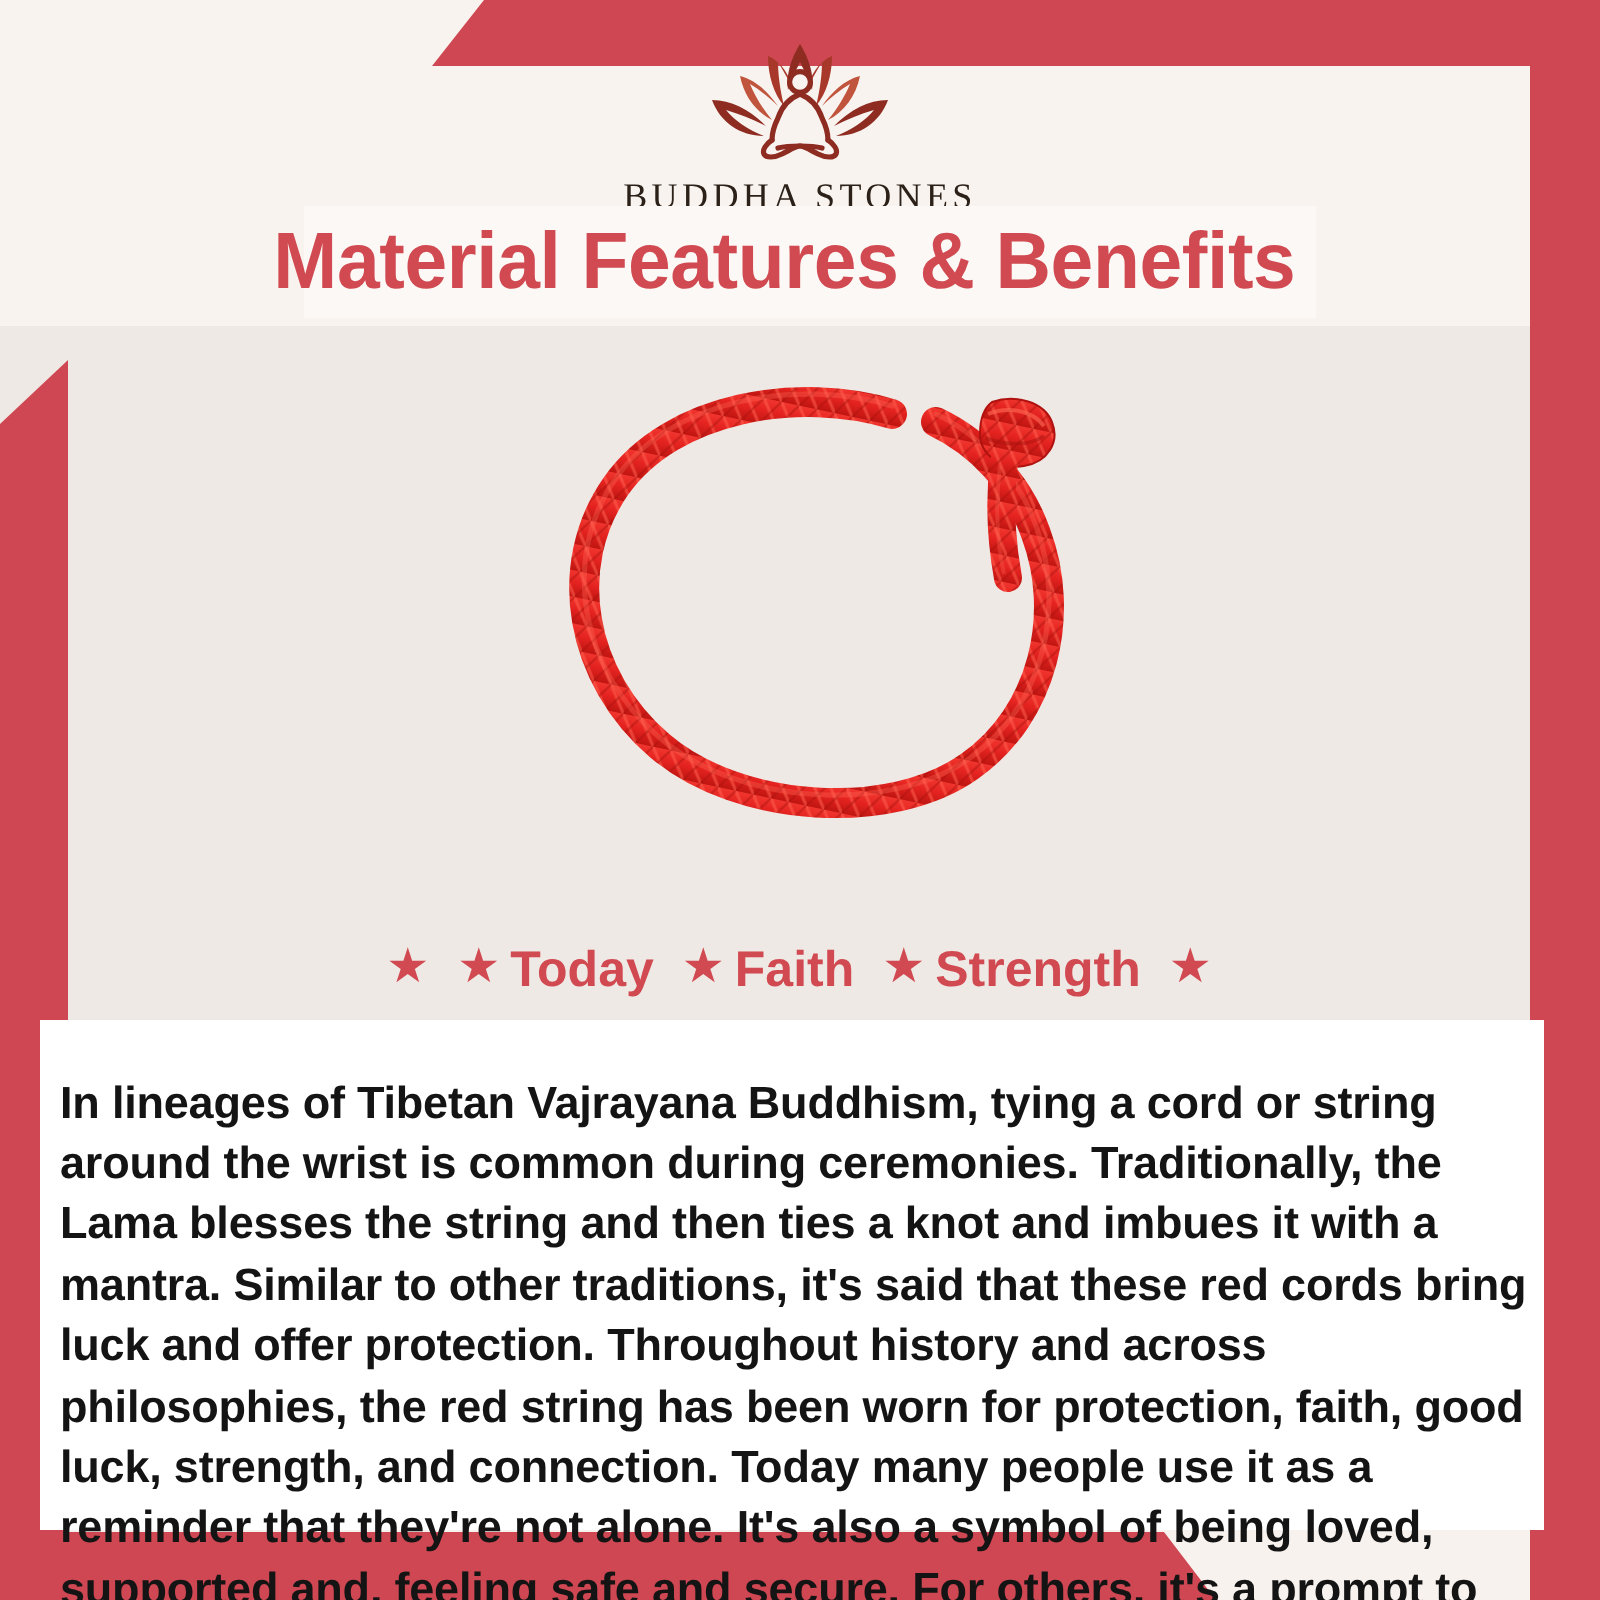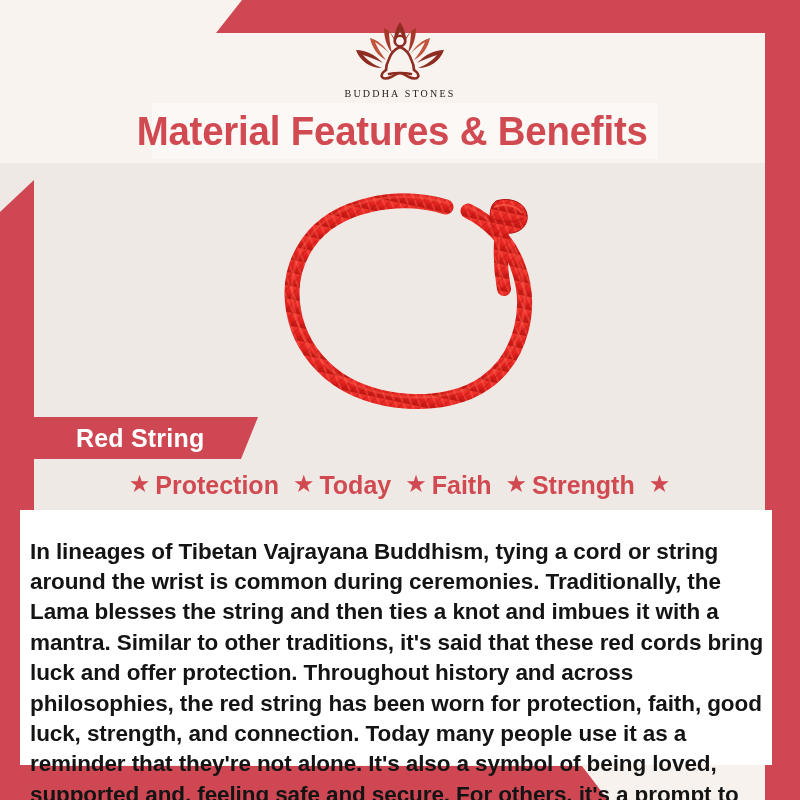--- a/index.html
+++ b/index.html
@@ -74,21 +74,21 @@
     top: 16px;
     left: 0; right: 0;
     display: flex;
     flex-direction: column;
     align-items: center;
   }
   .logo-mark { width: 132px; height: 70px; display: block; }
   .logo-text {
     margin-top: 2px;
     font-family: "Liberation Serif", serif;
-    font-size: 10px;
+    font-size: 18px;
     letter-spacing: 2.2px;
     color: #2b2118;
     font-weight: 400;
   }
 
   .title-band {
     position: absolute;
     left: 152px;
     top: 103px;
     width: 506px;
@@ -271,28 +271,24 @@
       <g>
         <path d="M246 30 C 258 26, 272 30, 276 40 C 280 50, 274 60, 262 62 C 250 64, 240 56, 240 46 C 240 38, 242 33, 246 30 Z" fill="url(#braid)" stroke="#b0120f" stroke-width="1"></path>
         <path d="M244 36 C 254 32, 266 34, 272 42" stroke="#ff6a55" stroke-width="2" fill="none" opacity="0.6"></path>
         <path d="M243 48 C 253 52, 265 52, 272 47" stroke="#a8110d" stroke-width="1.8" fill="none" opacity="0.5"></path>
         <path d="M252 60 C 250 76, 250 96, 254 118" stroke="url(#braid)" stroke-width="14" fill="none" stroke-linecap="round"></path>
         <path d="M250 62 C 248 78, 248 98, 252 116" stroke="#ff6a55" stroke-width="2" fill="none" opacity="0.3"></path>
       </g>
     </svg>
   </div>
 
-  <div class="ribbon">
-    <span class="ribbon-label">Red String</span>
-  </div>
 
   <div class="features">
     <span class="feature">
       <span class="star">★</span>
-      <span class="feature-label">Protection</span>
     </span>
     <span class="feature">
       <span class="star">★</span>
       <span class="feature-label">Today</span>
     </span>
     <span class="feature">
       <span class="star">★</span>
       <span class="feature-label">Faith</span>
     </span>
     <span class="feature">

